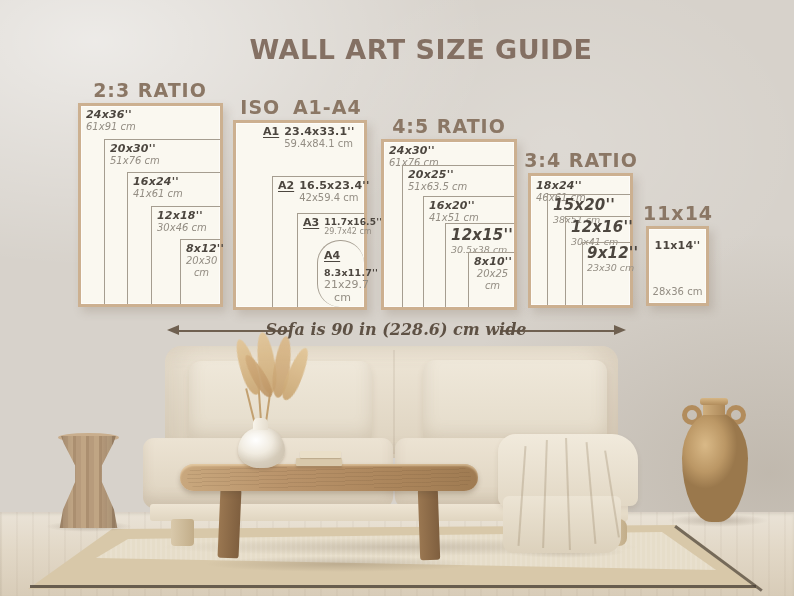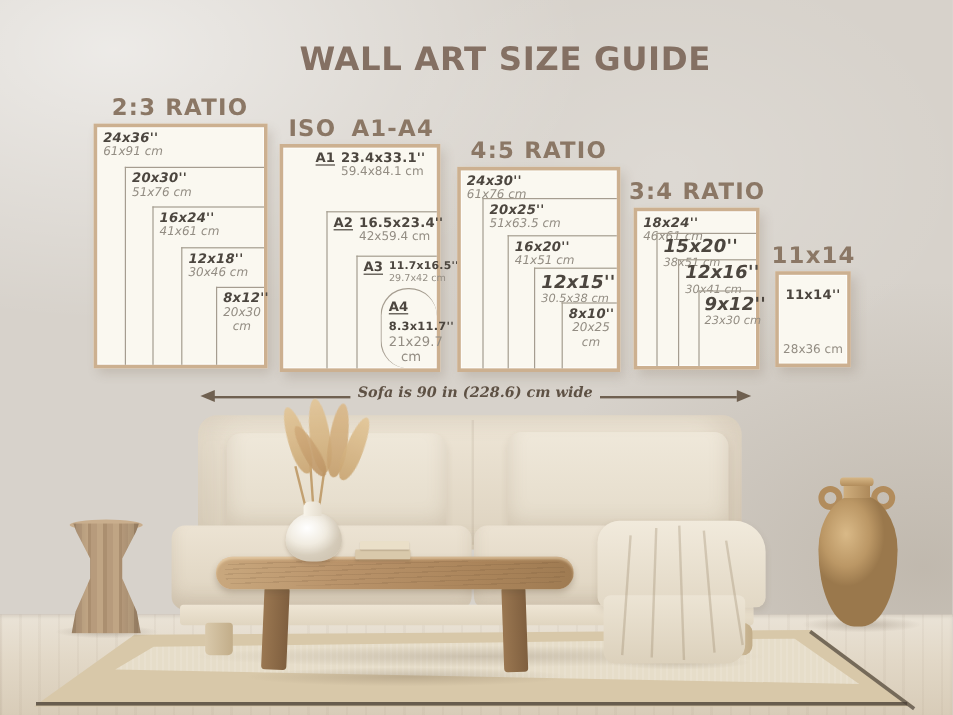--- a/index.html
+++ b/index.html
@@ -1,17 +1,17 @@
 <!DOCTYPE html>
 <html><head>
 <meta charset="utf-8">
 <style>
   html,body{margin:0;padding:0;background:#c8c2b9;}
   .stage{position:relative;width:794px;height:596px;overflow:hidden;
-         font-family:"DejaVu Sans","Liberation Sans",sans-serif;background:#e5e5e5;}
+         font-family:"DejaVu Sans","Liberation Sans",sans-serif;background:#86efac;}
   .stage *{box-sizing:border-box;}
   .abs{position:absolute;}
 
   
   .wall{position:absolute;left:0;top:0;width:794px;height:514px;
     background:
       radial-gradient(90% 80% at 12% 8%, rgba(255,255,255,.55), rgba(255,255,255,0) 55%),
       radial-gradient(70% 75% at 97% 92%, rgba(140,126,106,.30), rgba(140,126,106,0) 62%),
       radial-gradient(45% 50% at 70% 28%, rgba(255,255,255,.16), rgba(255,255,255,0) 70%),
       #d7d2cb;}
@@ -51,21 +51,21 @@
   .a4lab .sz{margin-top:5px;font-size:9.5px;}
   .a4lab .cm{font-size:11px;text-align:center;}
   .sm .sz{font-size:15px;} .sm .cm{font-size:9.5px;}
   .center-frame{display:flex;flex-direction:column;justify-content:center;align-items:center;text-align:center;padding-top:6px;}
 
   
   .arrow-line{position:absolute;top:330px;height:2px;background:#6f6050;}
   .ahead{position:absolute;top:325px;width:0;height:0;border-top:5px solid transparent;border-bottom:5px solid transparent;}
   .arrow-text{position:absolute;left:396px;top:320px;transform:translateX(-50%);
     font-family:"DejaVu Serif","Liberation Serif",serif;font-style:italic;font-weight:bold;
-    font-size:12px;color:#5e5144;white-space:nowrap;}
+    font-size:16px;color:#5e5144;white-space:nowrap;}
 
   
   .shadow{position:absolute;border-radius:50%;}
   .stool-top{position:absolute;left:58px;top:433px;width:61px;height:9px;border-radius:50%;background:#c9ae8d;}
   .stool{position:absolute;left:55px;top:436px;width:67px;height:92px;
     clip-path:polygon(9% 0,91% 0,87% 8%,70% 32%,70% 50%,88% 80%,93% 100%,7% 100%,12% 80%,30% 50%,30% 32%,13% 8%);
     background:
       linear-gradient(90deg, rgba(0,0,0,.14), rgba(0,0,0,0) 28%, rgba(0,0,0,0) 66%, rgba(0,0,0,.20)),
       repeating-linear-gradient(90deg,#c0a584 0 5px,#ab8f70 5px 8px,#b79b7c 8px 13px);}
   .sofa-back{position:absolute;left:165px;top:346px;width:453px;height:112px;border-radius:16px 16px 0 0;

